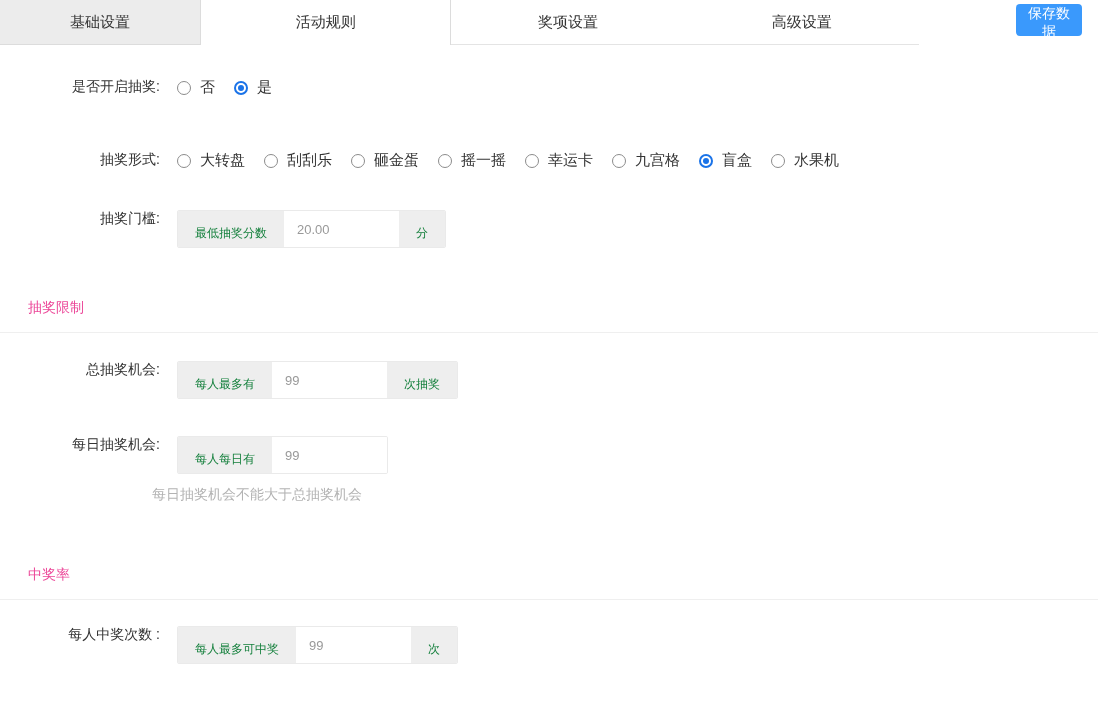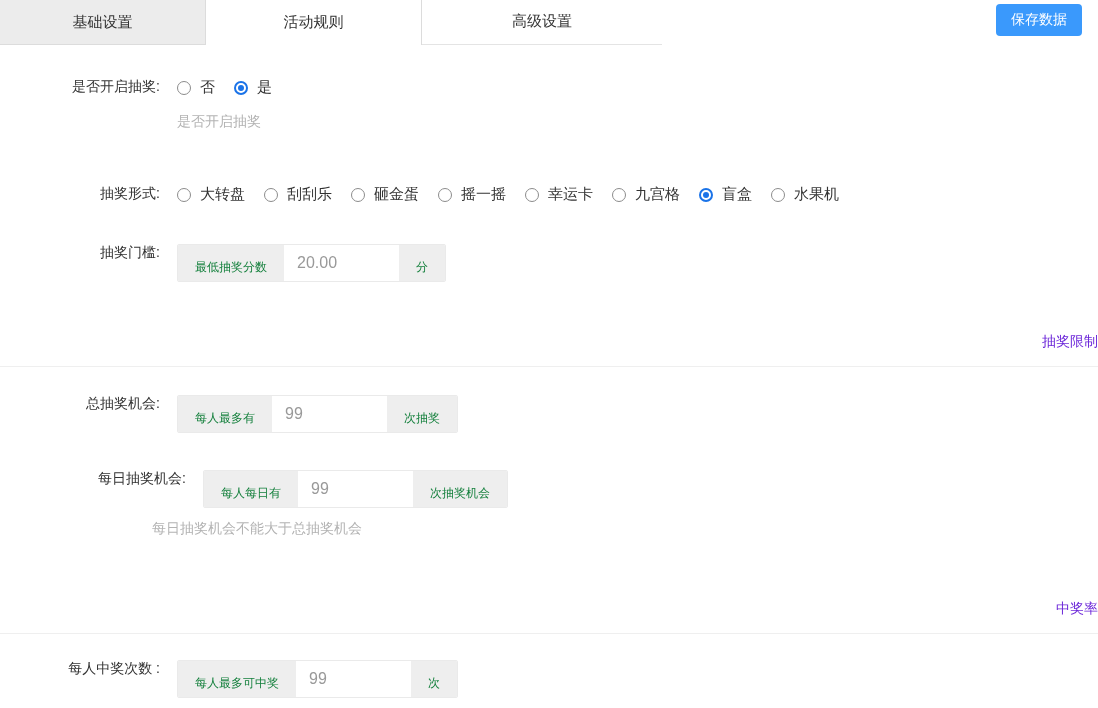--- a/index.html
+++ b/index.html
@@ -14,26 +14,26 @@
 
   
   .tabbar { position:relative; height:45px; width:1098px; }
   .tabs { display:flex; width:919px; height:45px; }
   .tab {
     height:45px; line-height:43px; text-align:center;
     font-size:15px; color:#333; cursor:pointer;
     border-bottom:1px solid #e4e4e4; background:#fff;
   }
   .tab.t1 { width:205px; background:#ececec; border-bottom:1px solid #dcdcdc;text-align:center; }
-  .tab.t2 { width:217px; border-left:1px solid #dcdcdc; border-right:1px solid #dcdcdc; border-bottom:none; }
+  .tab.t2 { width:257px; border-left:1px solid #dcdcdc; border-right:1px solid #dcdcdc; border-bottom:none; }
   .tab.t3 { width:239px; }
-  .tab.t4 { width:240px;font-family:Liberation Serif, serif; }
+  .tab.t4 { width:240px; }
   .save-btn {
     position:absolute; top:4px; right:16px;
-    width:86px; height:32px;
+    width:66px; height:32px;
     border:none; border-radius:4px;
     color:#fff; font-size:14px;
     font-family:"Liberation Sans", sans-serif;
     cursor:pointer;
   }
 
   
   .form { padding-top:33px; }
   .row { display:flex; align-items:flex-start; }
   .row .label {
@@ -42,26 +42,26 @@
   }
   .row .content { margin-left:17px; display:flex; align-items:center; }
 
   .helper { font-size:14px; color:#b3b3b3; }
   .helper-1 { margin:16px 0 0 177px; }
   .helper-2 { margin:12px 0 0 152px; }
 
   .gap-row2   { margin-top:54px; }
   .gap-row3   { margin-top:40px; }
   .gap-row4   { margin-top:28px; }
-  .gap-row5   { margin-top:37px;margin-left:26px; }
+  .gap-row5   { margin-top:37px; }
   .gap-row6   { margin-top:26px; }
 
   .section-title {
-    margin:51px 0 0 28px;
-    font-size:14px; color:#6d28d9;text-align:right;
+    margin:51px 12px 0 28px;
+    font-size:14px; color:#ec4899;
   }
   .section-title.s2 { margin-top:62px; }
   .divider { margin-top:15px; border:none; border-top:1px solid #efefef; height:0; width:1098px; }
 
   
   .opt { display:inline-flex; align-items:center; margin-right:19px; font-size:15px; color:#333; cursor:pointer; }
   .radio {
     display:inline-block; width:14px; height:14px; border-radius:50%;
     border:1px solid #8c8c8c; background:#fff; margin-right:9px; position:relative;
   }
@@ -72,52 +72,52 @@
   }
 
   
   .ig { display:inline-flex; height:38px; border:1px solid #eaeaea; border-radius:2px; overflow:hidden; }
   .ig-addon {
     background:#eeeeee; color:#15803d; font-size:12px;
     line-height:36px; padding:4px 17px; white-space:nowrap;
   }
   .ig-input {
     border:none; outline:none; width:115px; padding:0 13px;
-    font-size:16px; color:#999;
+    font-size:13px; color:#999;
     font-family:"Liberation Sans", sans-serif;
   }
 </style>
 </head>
 <body>
 
 <div class="tabbar">
   <div class="tabs">
     <div class="tab t1">基础设置</div>
     <div class="tab t2">活动规则</div>
+    <div class="tab t3">奖项设置</div>
     <div class="tab t4">高级设置</div>
   </div>
   <button class="save-btn" style="background: rgb(58, 153, 252);">保存数据</button>
 </div>
 
 <div class="form">
 
   <div class="row">
     <div class="label">是否开启抽奖:</div>
     <div class="content">
       <span class="opt">
         <span class="radio"></span>
         <span>否</span>
       </span>
       <span class="opt">
         <span class="radio checked"></span>
         <span>是</span>
       </span>
     </div>
   </div>
-  <div class="helper helper-1">是否开启抽奖</div>
 
   <div class="row gap-row2">
     <div class="label">抽奖形式:</div>
     <div class="content">
       <span class="opt">
         <span class="radio"></span>
         <span>大转盘</span>
       </span>
       <span class="opt">
         <span class="radio"></span>
@@ -174,21 +174,20 @@
       </span>
     </div>
   </div>
 
   <div class="row gap-row5">
     <div class="label">每日抽奖机会:</div>
     <div class="content">
       <span class="ig">
         <span class="ig-addon">每人每日有</span>
         <input class="ig-input" value="99" style="">
-        <span class="ig-addon">次抽奖机会</span>
       </span>
     </div>
   </div>
   <div class="helper helper-2">每日抽奖机会不能大于总抽奖机会</div>
 
   <div class="section-title s2">中奖率</div>
   <hr class="divider">
 
   <div class="row gap-row6">
     <div class="label">每人中奖次数 :</div>

